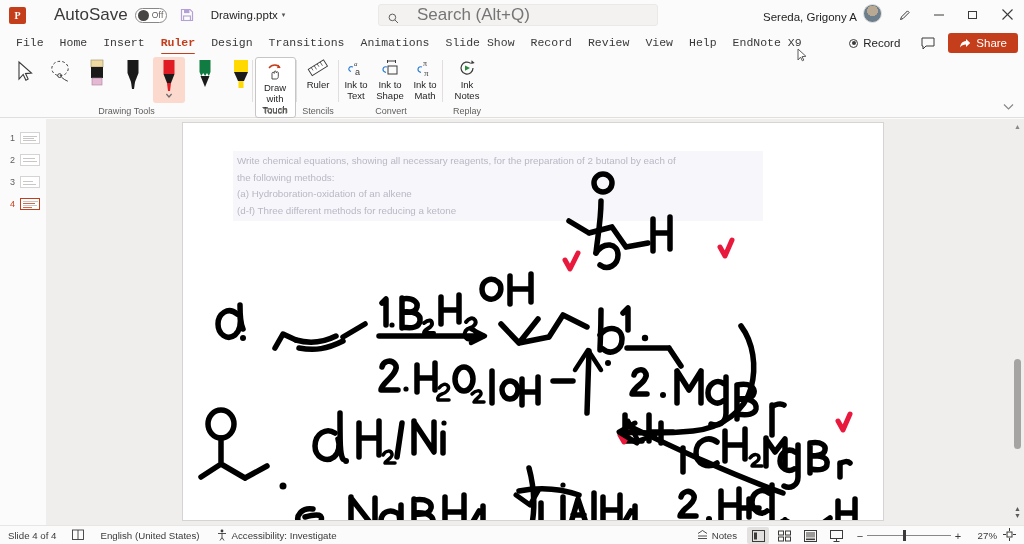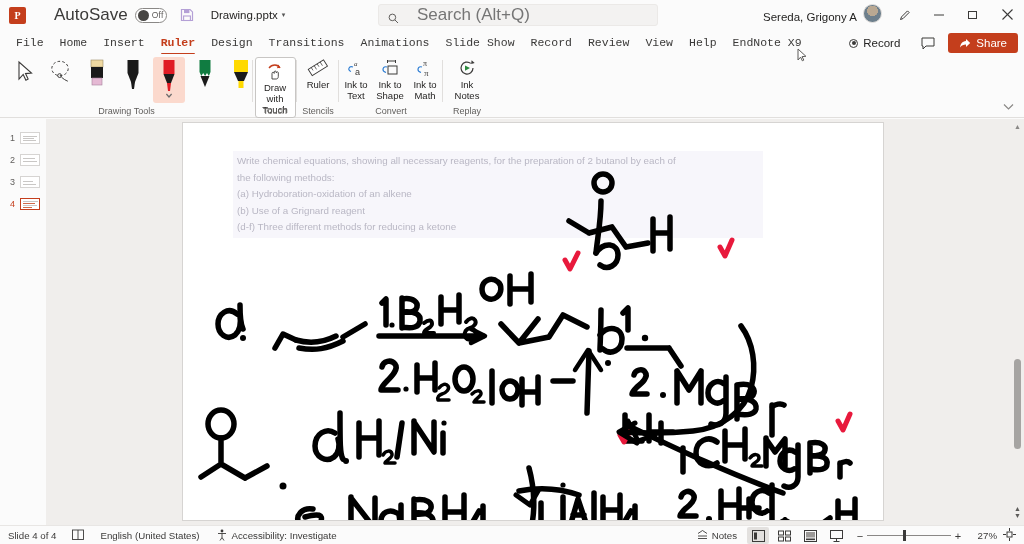--- a/index.html
+++ b/index.html
@@ -475,21 +475,20 @@
     </div>
   </div>
 
   <div class="canvas-area">
     <div class="slide">
 
       <div class="qtext">
         <div class="ln">Write chemical equations, showing all necessary reagents, for the preparation of 2  butanol by each of</div>
         <div class="ln">the following methods:</div>
         <div class="ln">(a) Hydroboration-oxidation of an alkene</div>
-        <div class="ln">(b) Use of a Grignard reagent</div>
         <div class="ln">(d-f) Three different methods for reducing a ketone</div>
       </div>
 
       <svg class="ink" viewBox="0 0 700 397">
         <g fill="none" stroke="#000" stroke-width="5.5" stroke-linecap="round" stroke-linejoin="round">
 
           <path d="M54 191c-9-8-19 0-19 10s9 17 17 11c5-4 6-12 5-20"></path>
           <path d="M57 182c0 12 1 20 3 24"></path>
           <circle cx="60" cy="215" r="3" fill="#000" stroke="none"></circle>
 

